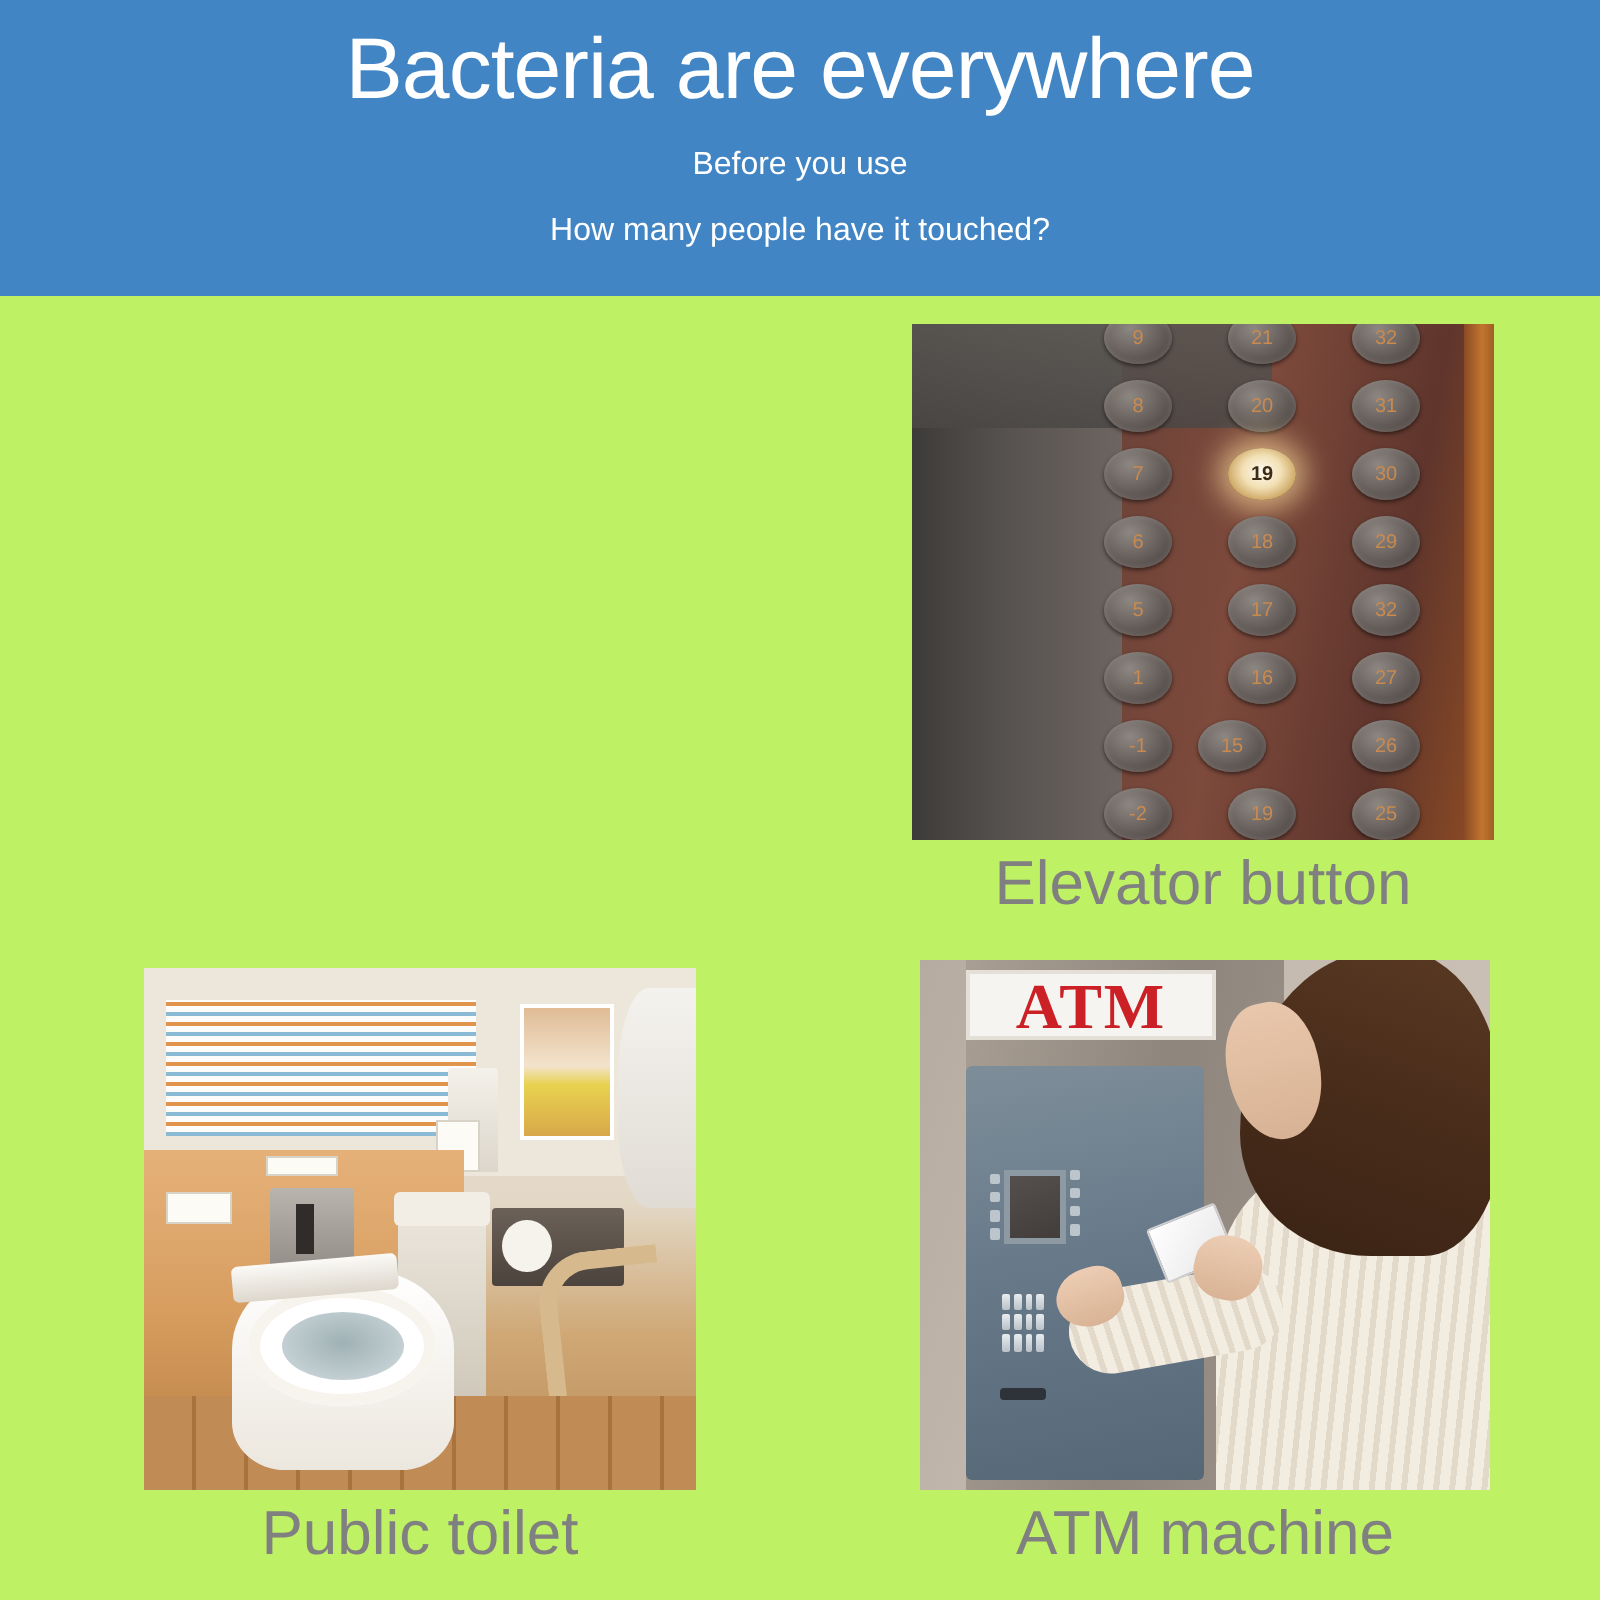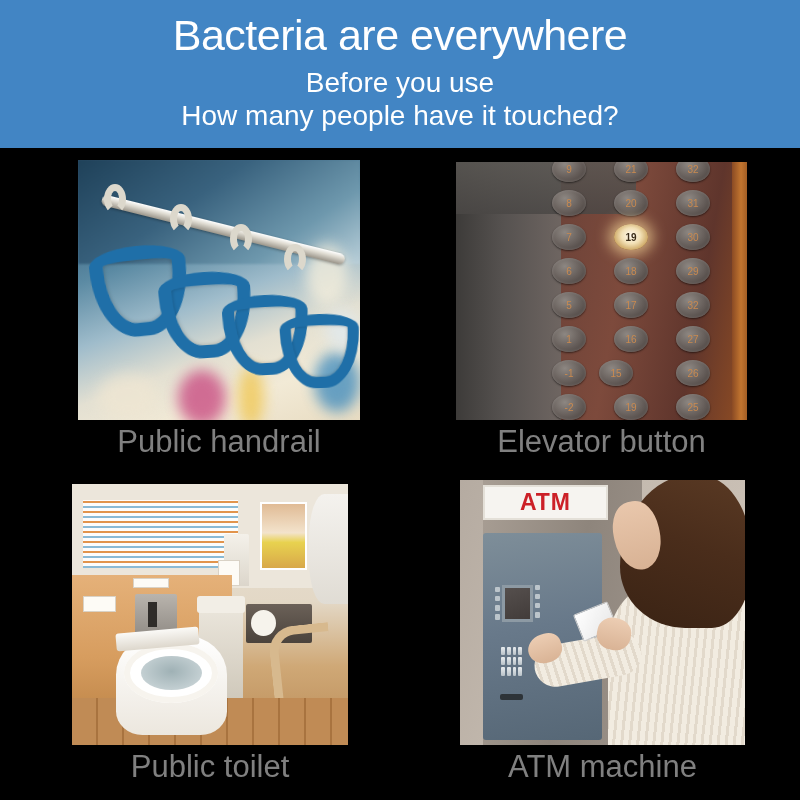--- a/index.html
+++ b/index.html
@@ -6,21 +6,21 @@
   * { box-sizing: border-box; margin: 0; padding: 0; }
   html, body {
     width: 800px; height: 800px;
     background: #ffffff;
     font-family: "Liberation Sans", sans-serif;
     overflow: hidden;
   }
   #page {
     position: relative;
     width: 800px; height: 800px;
-    background: #000000;
+    background: #bef264;
   }
 
   
   .banner {
     position: absolute;
     left: 0; top: 0;
     width: 800px; height: 148px;
     background: #4285c4;
     display: flex;
     flex-direction: column;
@@ -31,21 +31,21 @@
   .banner-title {
     color: #ffffff;
     font-size: 43px;
     line-height: 48px;
     font-weight: 400;
     letter-spacing: -0.5px;
     white-space: nowrap;
   }
   .banner-sub {
     color: #ffffff;
-    font-size: 28px;
+    font-size: 16px;
     line-height: 33px;
     font-weight: 400;
     white-space: nowrap;
   }
   .banner-sub.line1 { margin-top: 7px; }
 
   
   .grid {
     position: absolute;
     left: 0; top: 148px;
@@ -290,25 +290,25 @@
   }
   .ph-atm .atm-sign {
     position: absolute; left: 8%; top: 2%; width: 44%; height: 13%;
     background: #f6f4f0;
     border: 2px solid #e4e0d8;
     display: flex; align-items: center; justify-content: center;
     overflow: hidden;
   }
   .ph-atm .atm-sign span {
     color: #cc2027;
-    font-size: 23px;
+    font-size: 32px;
     font-weight: bold;
     letter-spacing: 1px;
     line-height: 1;
-    font-family: Liberation Sans, sans-serif;
+    font-family: Liberation Serif, serif;
   }
   .ph-atm .machine {
     position: absolute; left: 8%; top: 20%; width: 42%; height: 78%;
     background: linear-gradient(170deg, #7e8e99 0%, #68798a 45%, #566776 100%);
     border-radius: 3px;
   }
   .ph-atm .screen {
     position: absolute; left: 16%; top: 25%; width: 26%; height: 18%;
     background: linear-gradient(160deg, #554f4d 0%, #423c3a 100%);
     border: 3px solid #8d9aa4;
@@ -392,41 +392,20 @@
 <div id="page">
 
   <div class="banner">
     <div class="banner-title">Bacteria are everywhere</div>
     <div class="banner-sub line1">Before you use</div>
     <div class="banner-sub line2">How many people have it touched?</div>
   </div>
 
   <div class="grid">
 
-    <div class="card" id="card-handrail">
-      <div class="card-photo ph-handrail">
-        <div class="ceiling"></div>
-        <div class="bokeh b5"></div>
-        <div class="bokeh b6"></div>
-        <div class="bokeh b1"></div>
-        <div class="bokeh b2"></div>
-        <div class="bokeh b3"></div>
-        <div class="bokeh b4"></div>
-        <div class="rail r1"></div>
-        <div class="hook h1"></div>
-        <div class="hook h2"></div>
-        <div class="hook h3"></div>
-        <div class="hook h4"></div>
-        <div class="strap s1"></div>
-        <div class="strap s2"></div>
-        <div class="strap s3"></div>
-        <div class="strap s4"></div>
-      </div>
-      <div class="card-caption">Public handrail</div>
-    </div>
 
     <div class="card" id="card-elevator">
       <div class="card-photo ph-elevator">
         <div class="metal-strip"></div>
         <div class="metal-top"></div>
         <div class="wood-edge"></div>
         <div id="elevator-buttons">
             <div class="btn" style="left: 96px; top: -6px;">9</div>
             <div class="btn" style="left: 158px; top: -6px;">21</div>
             <div class="btn" style="left: 220px; top: -6px;">32</div>

